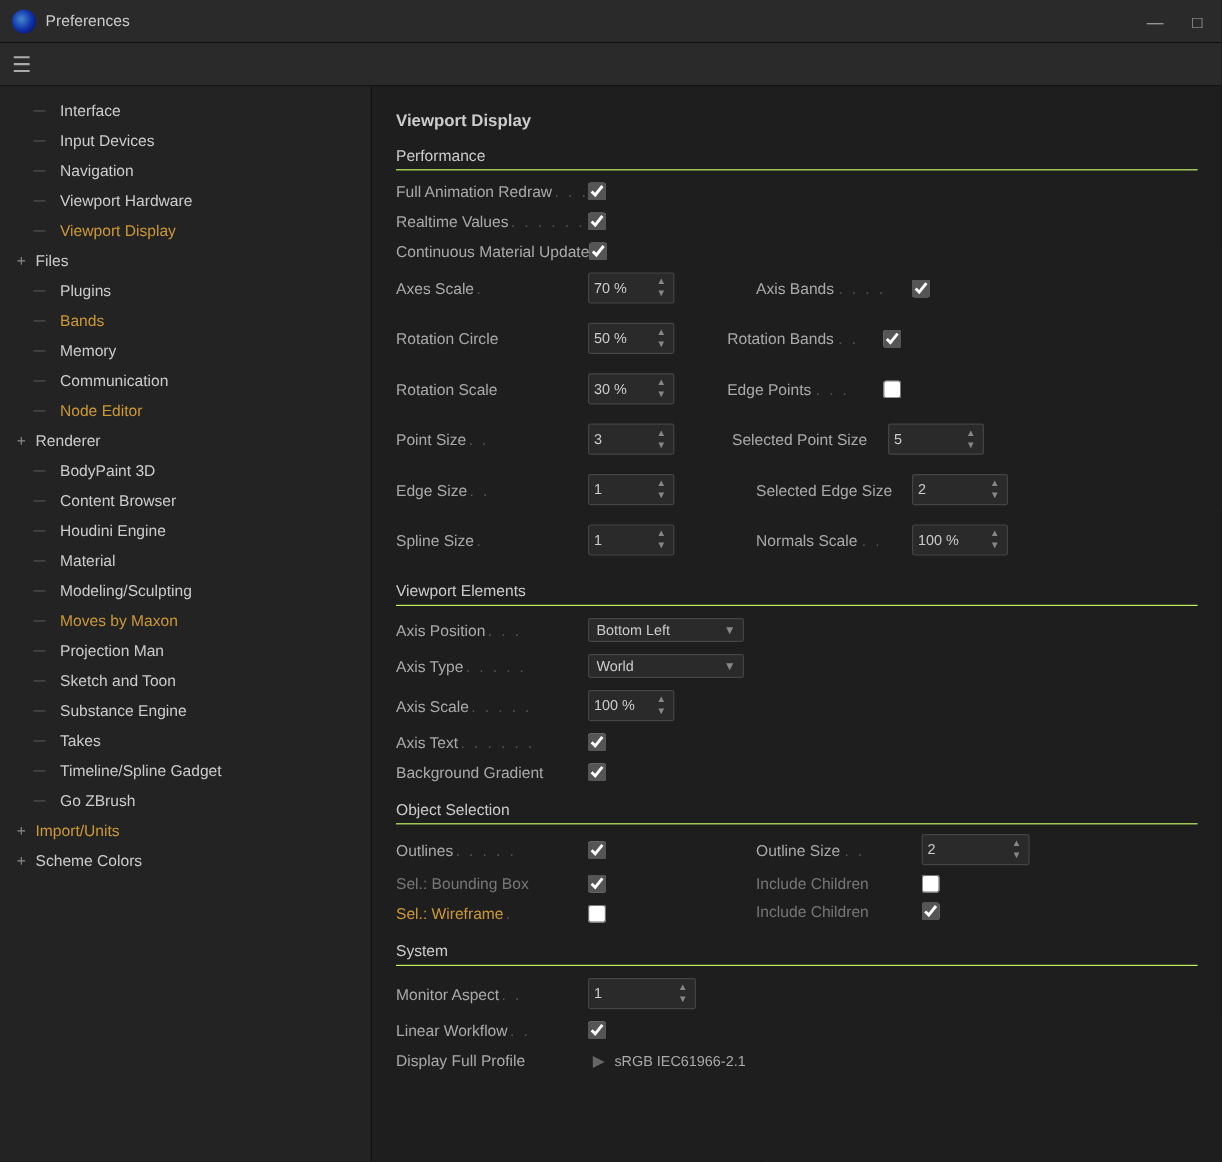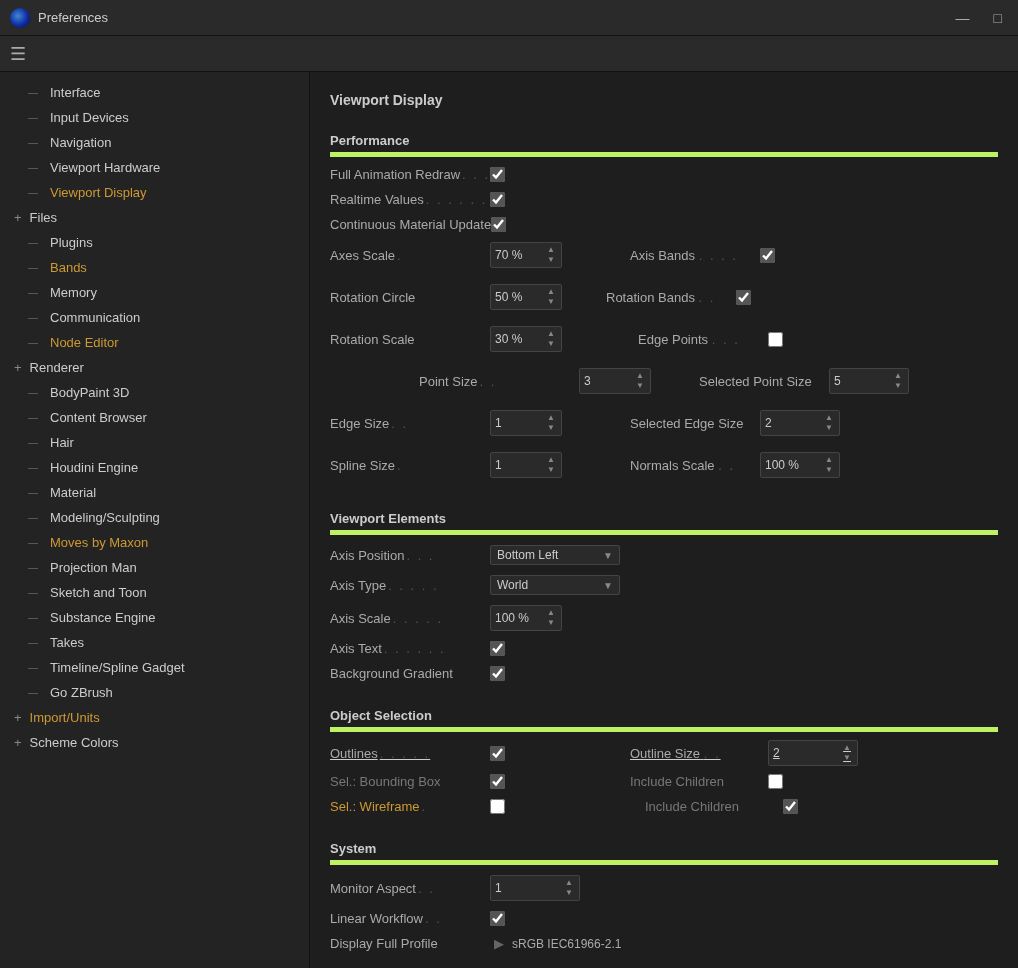--- a/index.html
+++ b/index.html
@@ -100,23 +100,23 @@
     .section-title {
       color: #cccccc;
       font-size: 14px;
       font-weight: 600;
       margin-bottom: 12px;
       margin-top: 4px;
     }
     .subsection-title {
       color: #cccccc;
       font-size: 13px;
-      font-weight: 700;
-      margin: 25px 0 8px 0;
-      border-bottom: 5px solid #bef264;
+      font-weight: 400;
+      margin: 14px 0 8px 0;
+      border-bottom: 1px solid #bef264;
       padding-bottom: 4px;
     }
     .form-row {
       display: flex;
       align-items: center;
       margin-bottom: 6px;
       padding: 2px 0;
     }
     .form-label {
       color: #aaaaaa;
@@ -272,23 +272,20 @@
       <span style="color:#888;margin-right:4px;">+</span>
       <span>Renderer</span>
     </div>
     <div class="sidebar-item child">
       <span>BodyPaint 3D</span>
     </div>
     <div class="sidebar-item child">
       <span>Content Browser</span>
     </div>
     <div class="sidebar-item child">
-      <span>Hair</span>
-    </div>
-    <div class="sidebar-item child">
       <span>Houdini Engine</span>
     </div>
     <div class="sidebar-item child">
       <span>Material</span>
     </div>
     <div class="sidebar-item child">
       <span>Modeling/Sculpting</span>
     </div>
     <div class="sidebar-item child" style="color:#cc9933;">
       <span>Moves by Maxon</span>
@@ -396,21 +393,21 @@
       </div>
       <div class="form-row">
         <span class="right-label">
           <span>Rotation Bands</span>
           <span class="dots"> . .</span>
         </span>
         <input type="checkbox" checked="" style="">
       </div>
     </div>
 
-    <div style="display:flex;gap:48px;margin-bottom:6px;">
+    <div style="display:flex;gap:16px;margin-bottom:6px;">
       <div class="form-row" style="min-width:260px;">
         <span class="form-label">
           <span>Rotation Scale</span>
         </span>
         <div class="spinner-input">
           <input type="text" value="30 %" style="">
           <div class="spinner-arrows">
             <button class="spinner-arrow">▲</button>
             <button class="spinner-arrow">▼</button>
           </div>
@@ -418,21 +415,21 @@
       </div>
       <div class="form-row">
         <span class="right-label">
           <span>Edge Points</span>
           <span class="dots"> . . .</span>
         </span>
         <input type="checkbox" style="">
       </div>
     </div>
 
-    <div style="display:flex;gap:20px;margin-bottom:6px;justify-content:center;">
+    <div style="display:flex;gap:20px;margin-bottom:6px;">
       <div class="form-row" style="min-width:260px;">
         <span class="form-label">
           <span>Point Size</span>
           <span class="dots"> . .</span>
         </span>
         <div class="spinner-input">
           <input type="text" value="3" style="">
           <div class="spinner-arrows">
             <button class="spinner-arrow">▲</button>
             <button class="spinner-arrow">▼</button>
@@ -567,21 +564,21 @@
 
     <div class="form-row">
       <span class="form-label">
         <span>Background Gradient</span>
       </span>
       <input type="checkbox" checked="" style="">
     </div>
 
     <div class="subsection-title">Object Selection</div>
 
-    <div style="display:flex;gap:40px;margin-bottom:6px;align-items:center;text-decoration:underline;">
+    <div style="display:flex;gap:40px;margin-bottom:6px;align-items:center;">
       <div class="form-row" style="min-width:260px;margin-bottom:0;">
         <span class="form-label">
           <span>Outlines</span>
           <span class="dots"> . . . . .</span>
         </span>
         <input type="checkbox" checked="" style="">
       </div>
       <div style="display:flex;align-items:center;gap:8px;">
         <span class="right-label">
           <span>Outline Size</span>
@@ -605,21 +602,21 @@
         <input type="checkbox" checked="" style="">
       </div>
       <div style="display:flex;align-items:center;gap:8px;">
         <span style="color:#777;min-width:130px;">
           <span>Include Children</span>
         </span>
         <input type="checkbox" style="">
       </div>
     </div>
 
-    <div style="display:flex;gap:55px;margin-bottom:6px;align-items:center;">
+    <div style="display:flex;gap:40px;margin-bottom:6px;align-items:flex-start;">
       <div class="form-row" style="min-width:260px;margin-bottom:0;">
         <span class="form-label">
           <span class="sel-wireframe-label">Sel.: Wireframe</span>
           <span class="dots"> .</span>
         </span>
         <input type="checkbox" style="">
       </div>
       <div style="display:flex;align-items:center;gap:8px;">
         <span style="color:#777;min-width:130px;">
           <span>Include Children</span>

